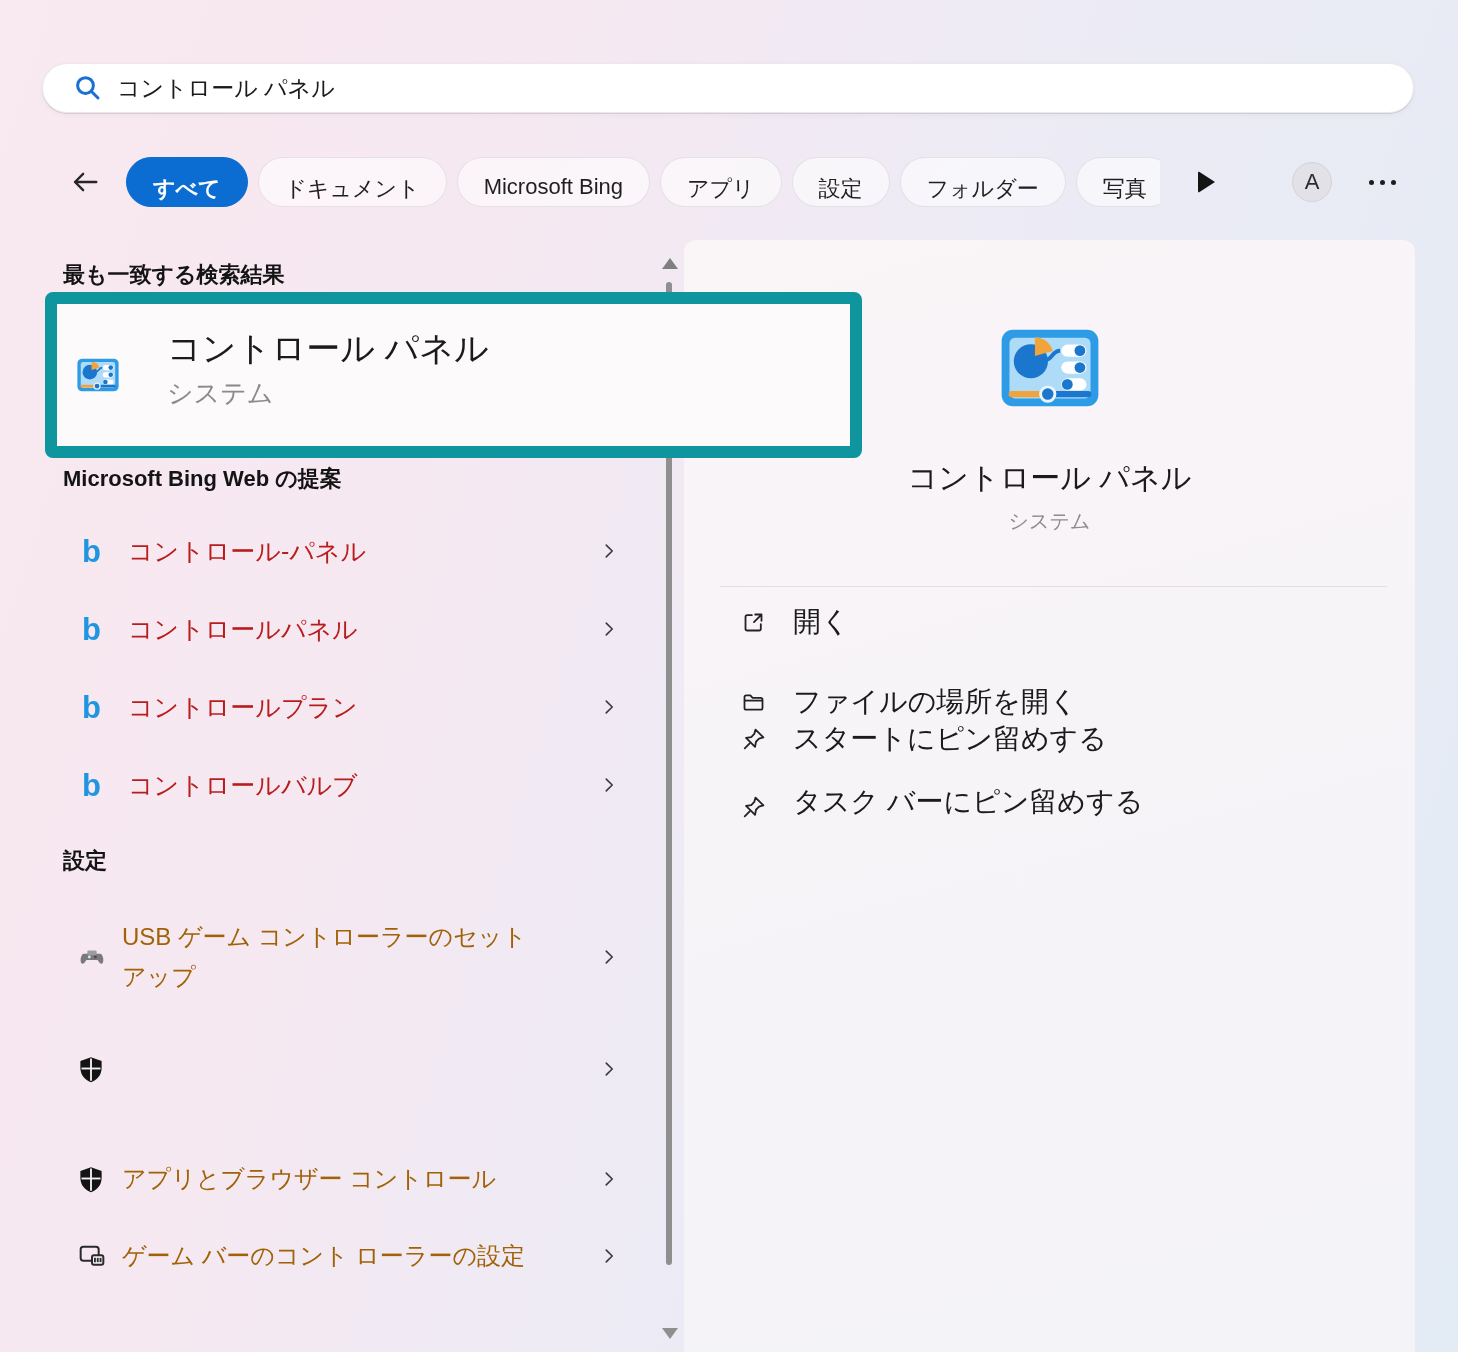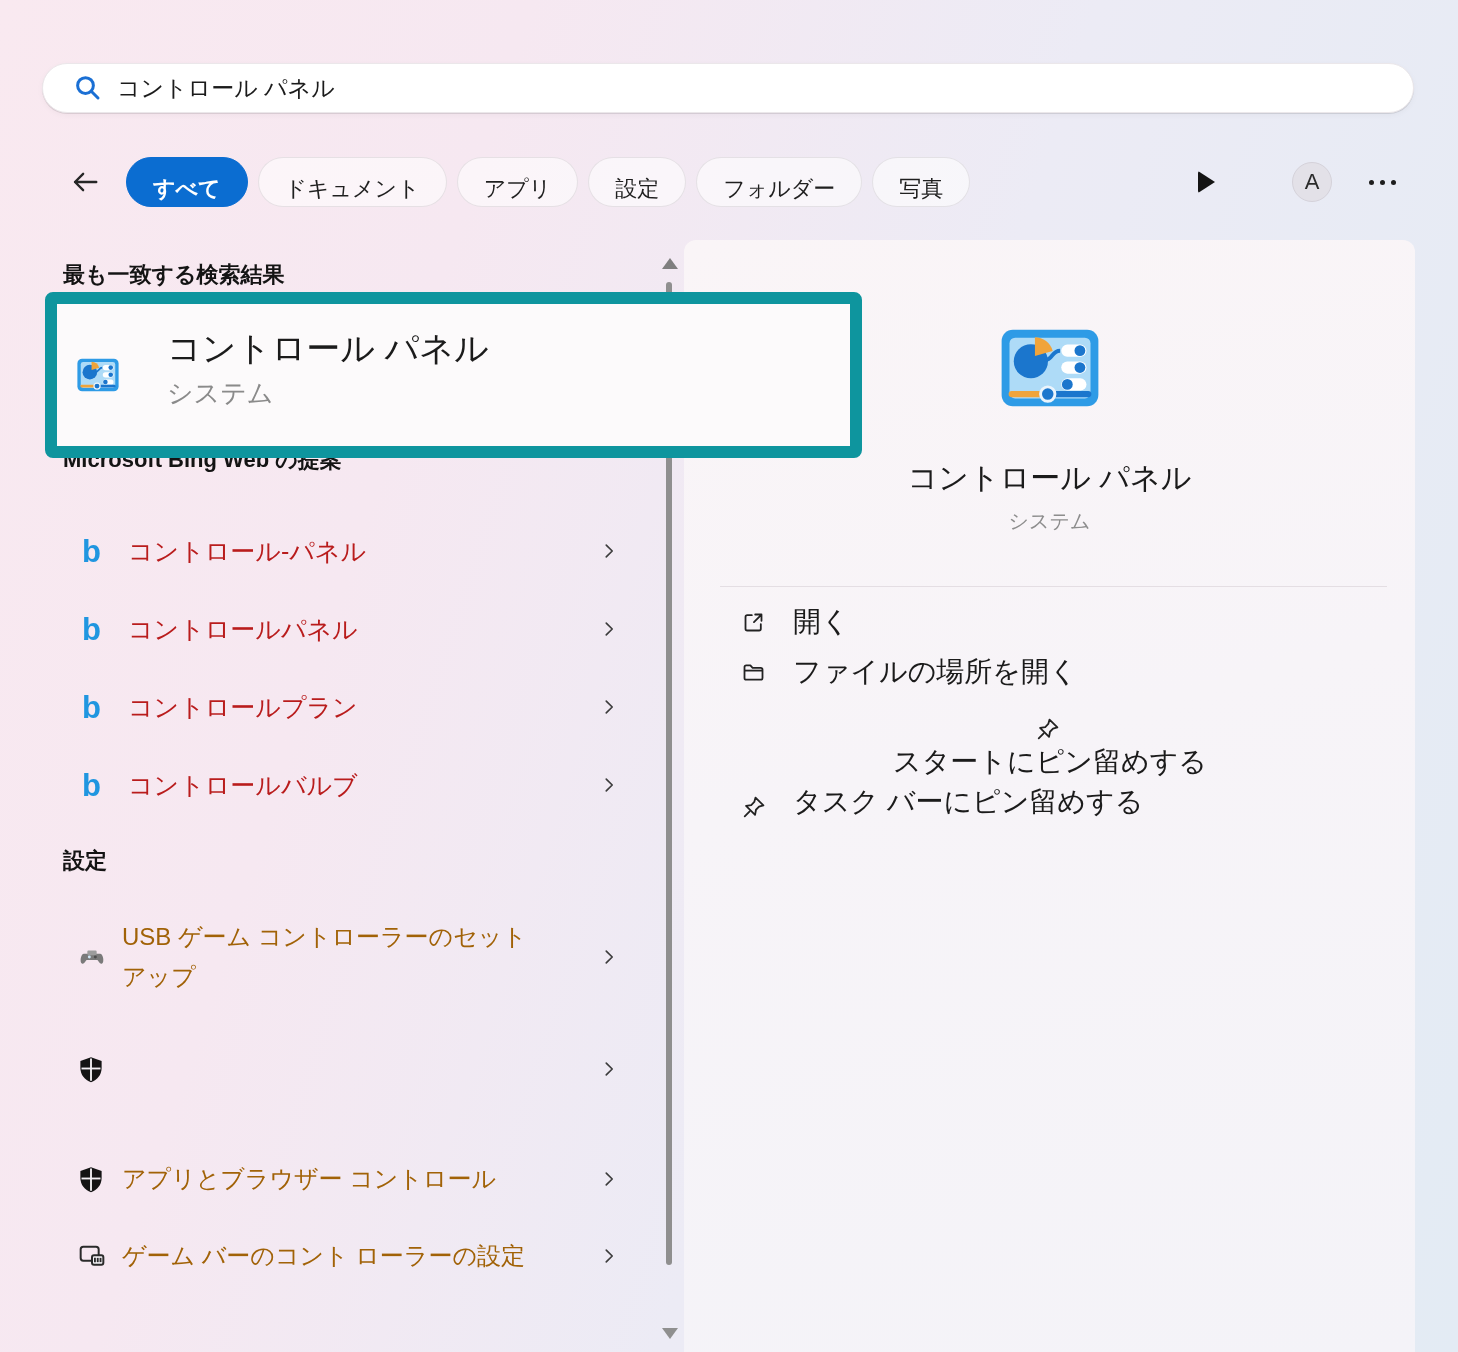--- a/index.html
+++ b/index.html
@@ -107,21 +107,21 @@
   .pv-title{ position:absolute; left:0; top:218px; width:100%; text-align:center; font-size:30px; color:#1b1b1b; }
   .pv-sub{ position:absolute; left:0; top:268px; width:100%; text-align:center; font-size:20px; color:#8d8d8d; }
   .pv-div{ position:absolute; left:36px; right:28px; top:346px; height:1px; background:#e4dee3; }
   .action{
     position:absolute; left:36px; width:660px; height:46px; cursor:pointer;
     display:flex; align-items:center; background:transparent; border:none;
     font-family:inherit;
   }
   .action .aic{ margin:0 26px 0 20px; flex:0 0 auto; }
   .action .albl{ font-size:28px; color:#1b1b1b; }
-  .a0{ top:359px; } .a1{ top:409px;text-align:right; } .a2{ top:476px;flex-direction:column; } .a3{ top:535px;align-items:flex-end; }
+  .a0{ top:359px; } .a1{ top:439px;text-align:right; } .a2{ top:476px; } .a3{ top:535px;align-items:flex-end; }
 </style>
 </head>
 <body>
 
 <svg width="0" height="0" style="position:absolute">
   <defs>
     <g id="cp-icon">
       <rect x="2.5" y="7" width="43" height="34" rx="5" fill="#2e9be6"></rect>
       <rect x="6" y="10.5" width="36" height="27" rx="2.5" fill="#aedbf7"></rect>
       <circle cx="15.5" cy="21" r="7.6" fill="#1b76cd"></circle>
@@ -156,20 +156,21 @@
     <button class="back-btn">
       <span>
         <svg width="34" height="30" viewBox="0 0 24 24" fill="none">
           <path d="M21 12 H4 M10.5 5.5 L4 12 L10.5 18.5" stroke="#262626" stroke-width="1.9" stroke-linecap="round" stroke-linejoin="round"></path>
         </svg>
       </span>
     </button>
     <div class="pills">
       <button class="pill selected">すべて</button>
       <button class="pill">ドキュメント</button>
+      <button class="pill">Microsoft Bing</button>
       <button class="pill">アプリ</button>
       <button class="pill">設定</button>
       <button class="pill">フォルダー</button>
       <button class="pill">写真</button>
     </div>
     <button class="play-btn">
         <i></i>
       </button>
     <div class="avatar">A</div>
     <button class="more-btn">
@@ -186,21 +187,21 @@
       <span class="best-icon">
         <svg width="46" height="46" viewBox="0 0 48 48">
             <use href="#cp-icon"></use>
           </svg>
       </span>
       <div class="best-title">コントロール パネル</div>
       <div class="best-sub">システム</div>
     </div>
   </div>
 
-  <div class="sec-header" style="top:445px;">Microsoft Bing Web の提案</div>
+  <div class="sec-header" style="top:464px;">Microsoft Bing Web の提案</div>
 
   <div class="srow" style="top:528px;height:46px;">
     <span class="bing-b">b</span>
     <span class="lbl">コントロール-パネル</span>
     <span class="chev">
       <svg width="22" height="22" viewBox="0 0 24 24" fill="none">
           <path d="M9 5.5 L15.5 12 L9 18.5" stroke="#3c3c3c" stroke-width="1.8" stroke-linecap="round" stroke-linejoin="round"></path>
         </svg>
     </span>
   </div>

